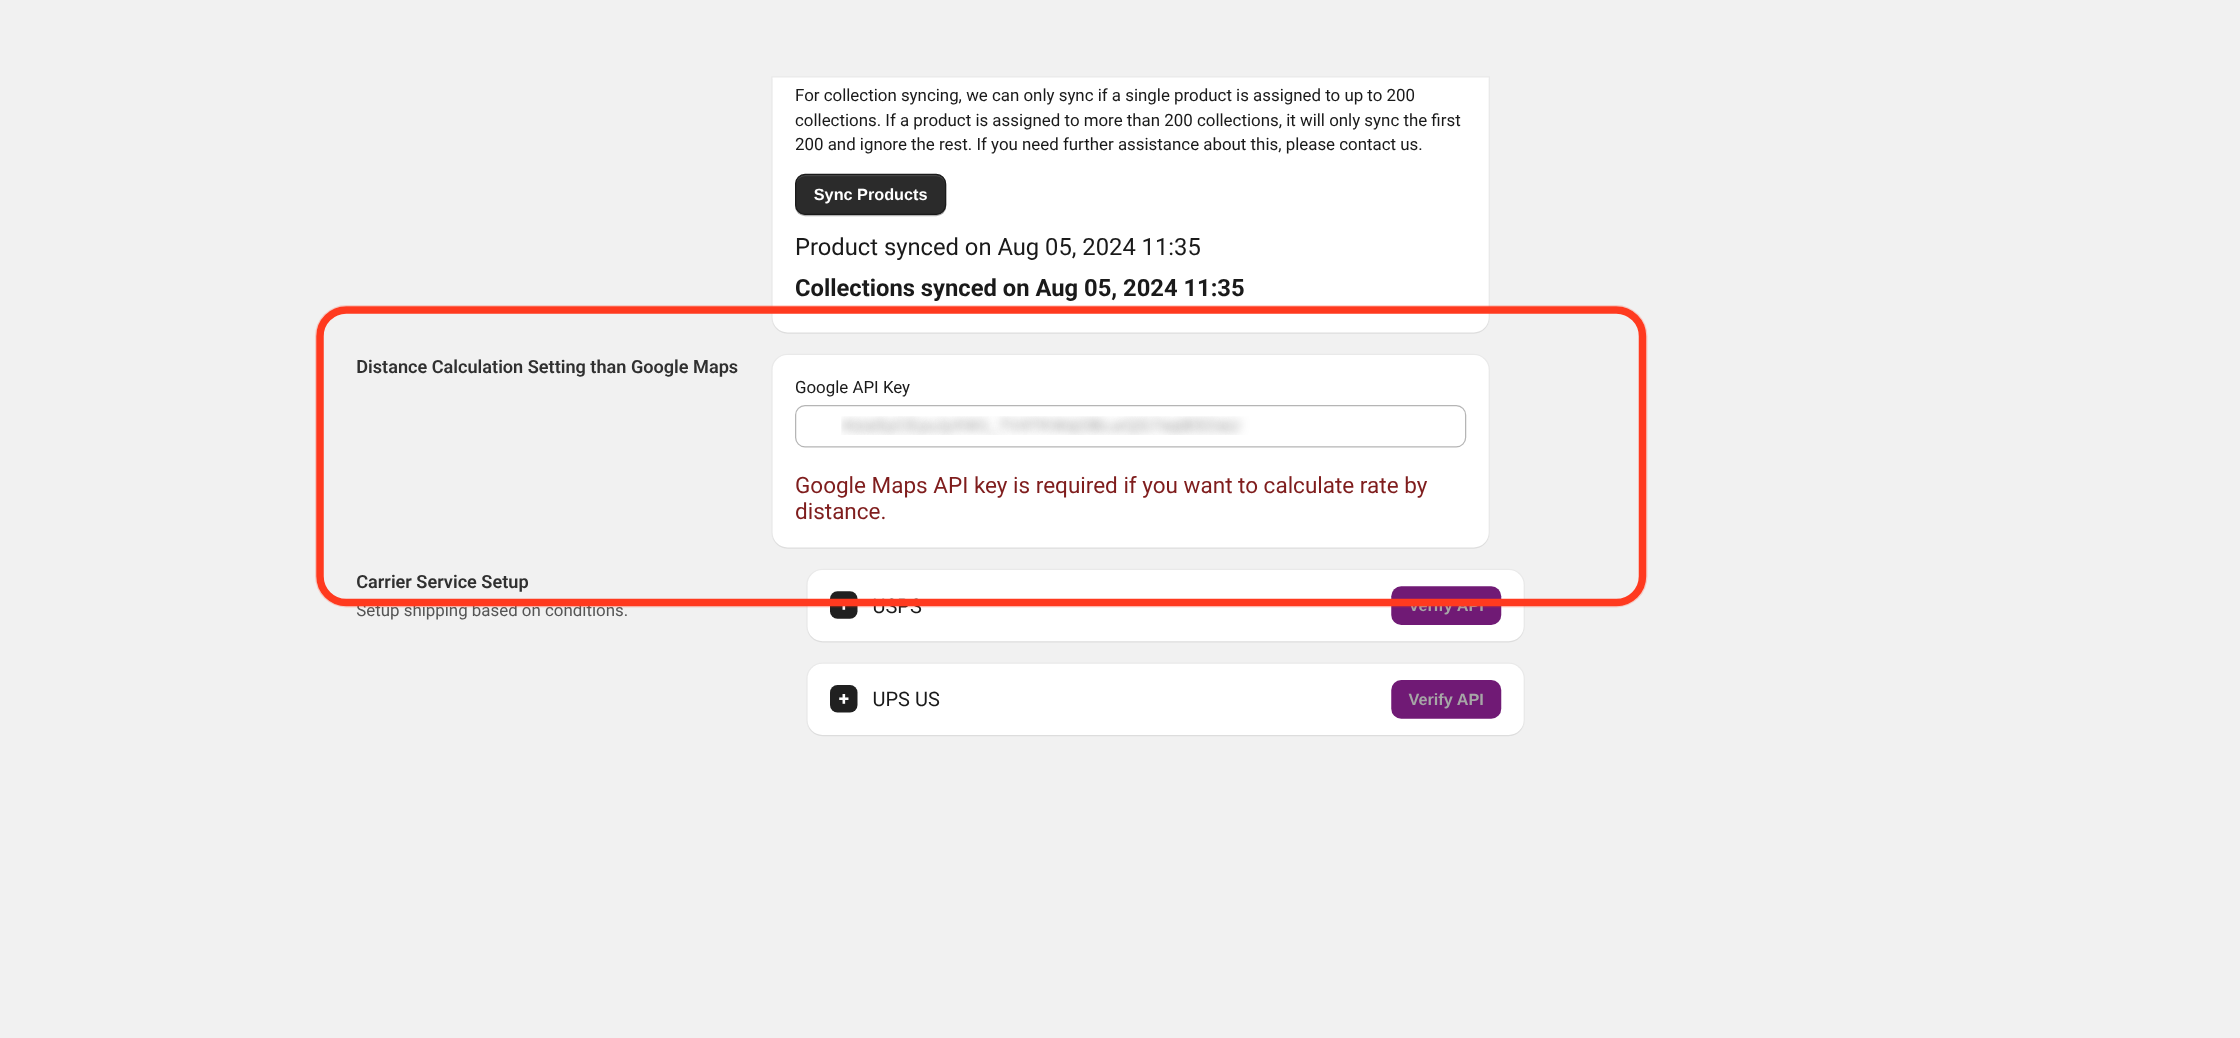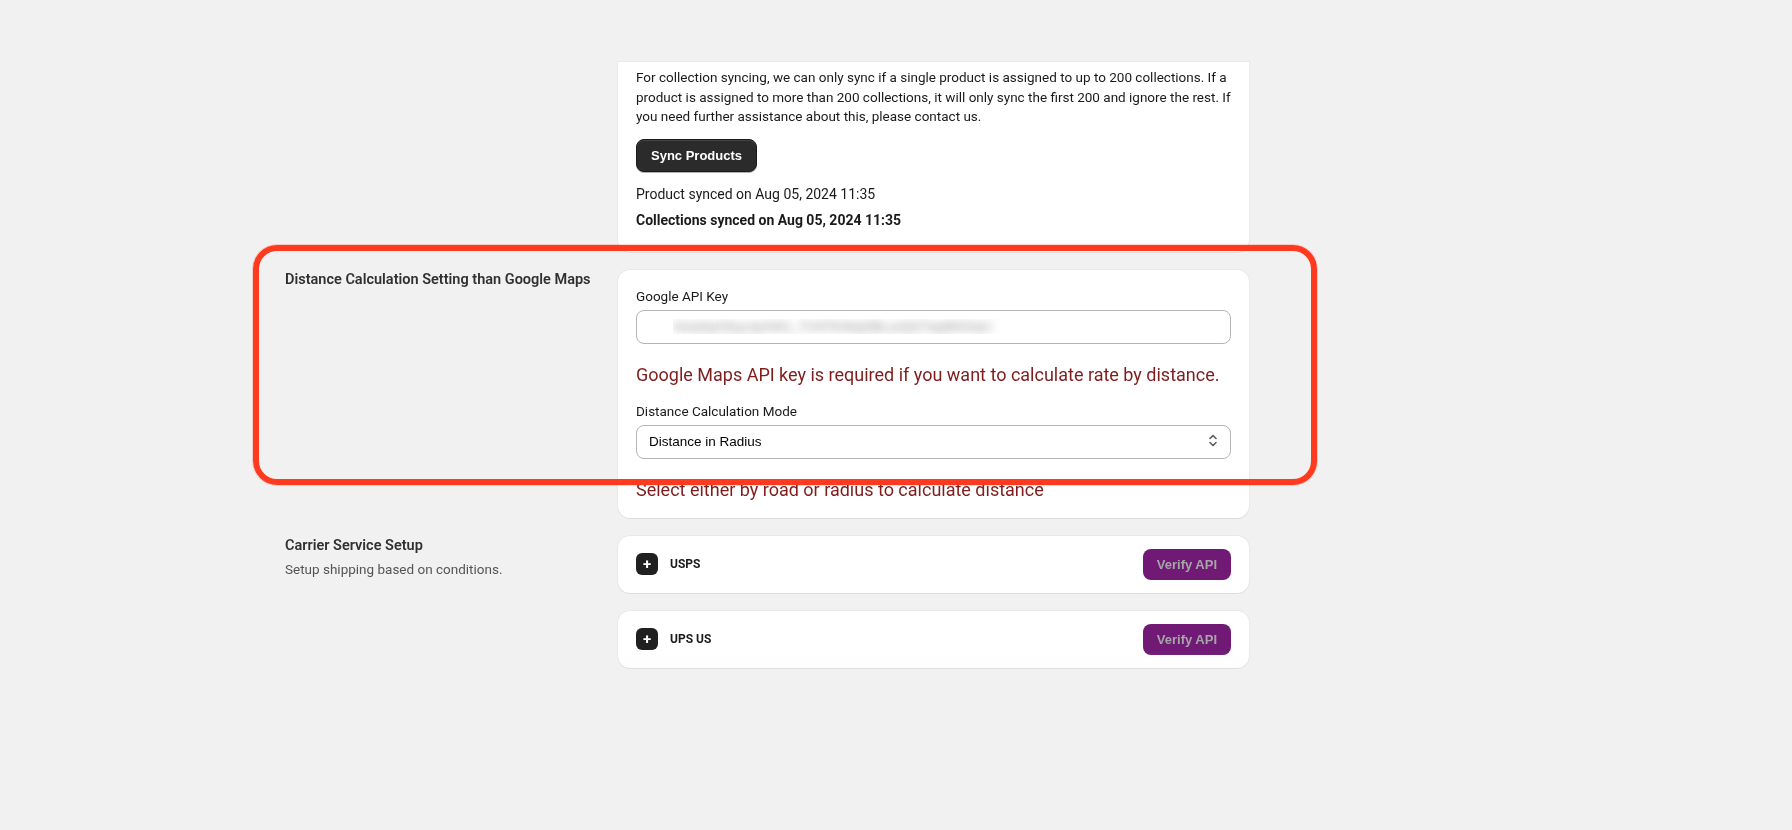--- a/index.html
+++ b/index.html
@@ -36,21 +36,21 @@
     display: flex;
     gap: 0;
     margin-bottom: 18px;
     position: relative;
   }
   .left-col {
     width: 333px;
     padding-right: 24px;
   }
   .right-col {
-    width: 631px;
+    width: 573px;
   }
   .section-title {
     font-size: 14.5px;
     font-weight: 600;
     color: #303030;
     line-height: 1.4;
   }
   .section-sub {
     font-size: 13.5px;
     color: #555;
@@ -83,21 +83,21 @@
     color: #fff;
     font-size: 13px;
     font-weight: 600;
     padding: 8px 14px;
     border-radius: 8px;
     border: 1px solid #1a1a1a;
     box-shadow: inset 0 1px 0 rgba(255,255,255,0.12), 0 1px 0 rgba(0,0,0,0.3);
     cursor: pointer;
   }
   .status-line {
-    font-size: 14px;
+    font-size: 19px;
     color: #1a1a1a;
     margin-top: 14px;
   }
   .field-label {
     font-size: 13.5px;
     color: #1a1a1a;
     margin-bottom: 6px;
     display: block;
   }
   .text-input {
@@ -172,22 +172,22 @@
     background: #202020;
     color: #fff;
     font-size: 15px;
     font-weight: 700;
     display: flex;
     align-items: center;
     justify-content: center;
     line-height: 1;
   }
   .carrier-name {
-    font-size: 12px;
-    font-weight: 700;
+    font-size: 16px;
+    font-weight: 400;
     color: #1a1a1a;
   }
   .btn-disabled {
     background: #701a75;
     color: #a6a6a6;
     font-size: 13px;
     font-weight: 600;
     padding: 8px 14px;
     border: none;
     border-radius: 8px;
@@ -217,40 +217,25 @@
       <div class="left-col">
         <div class="section-title">Distance Calculation Setting than Google Maps</div>
       </div>
       <div class="right-col">
         <div class="card">
           <div class="field-block">
             <label class="field-label">Google API Key</label>
             <input type="text" class="text-input blurred" value="AIzaSyCEyuJyXW1_TV4TKWqOBLurQG7wpBSOaU" style="">
             <div class="help-text">Google Maps API key is required if you want to calculate rate by distance.</div>
           </div>
-          <div class="field-block">
-            <label class="field-label">Distance Calculation Mode</label>
-            <div class="select-wrap">
-              <select class="select-input">
-                <option>Distance in Radius</option>
-              </select>
-              <span class="select-caret">
-                <svg width="12" height="16" viewBox="0 0 12 16" fill="none">
-                  <path d="M3 6 L6 3 L9 6" stroke="#5c5c5c" stroke-width="1.6" stroke-linecap="round" stroke-linejoin="round"></path>
-                  <path d="M3 10 L6 13 L9 10" stroke="#5c5c5c" stroke-width="1.6" stroke-linecap="round" stroke-linejoin="round"></path>
-                </svg>
-              </span>
-            </div>
-            <div class="help-text">Select either by road or radius to calculate distance</div>
-          </div>
         </div>
       </div>
     </div>
 
-    <div class="row" style="margin-top:6px;">
+    <div class="row" style="margin-top:6px;gap:28px;">
       <div class="left-col">
         <div class="section-title">Carrier Service Setup</div>
         <div class="section-sub">Setup shipping based on conditions.</div>
       </div>
       <div class="right-col">
         <div class="card compact" style="margin-bottom:18px;">
           <div class="carrier-row">
             <div class="carrier-left">
               <div class="add-badge">+</div>
               <div class="carrier-name">USPS</div>

